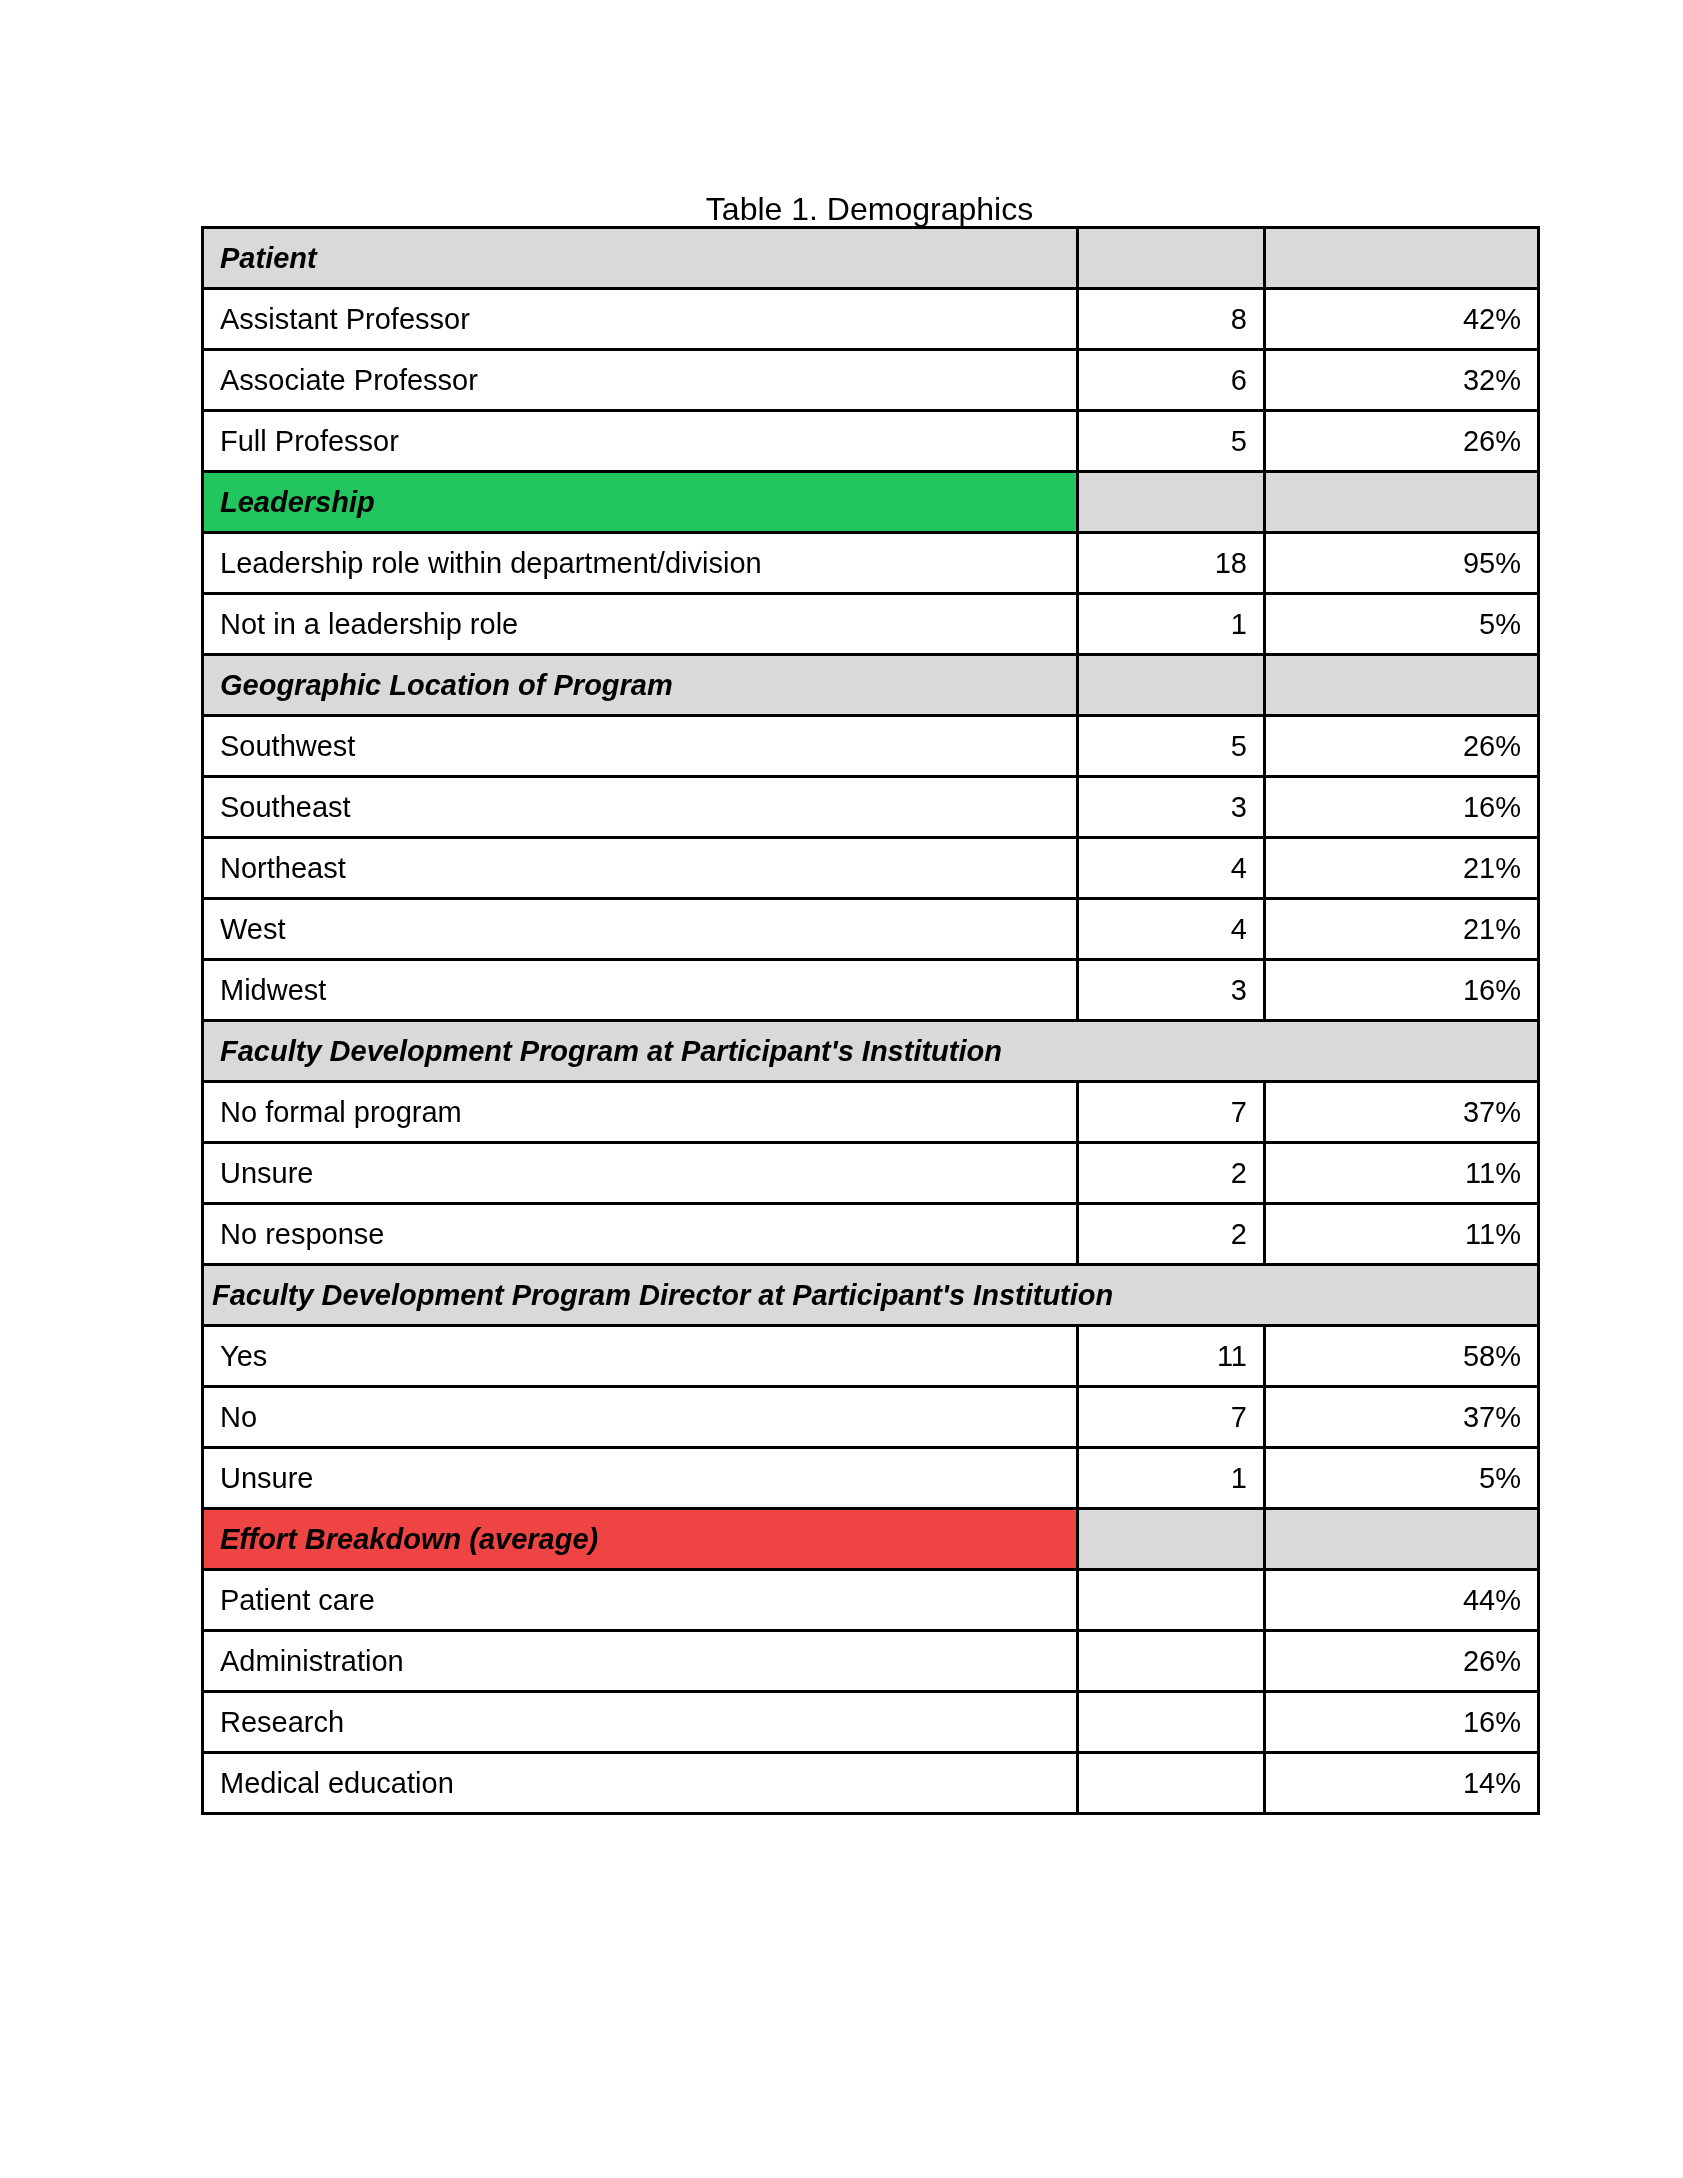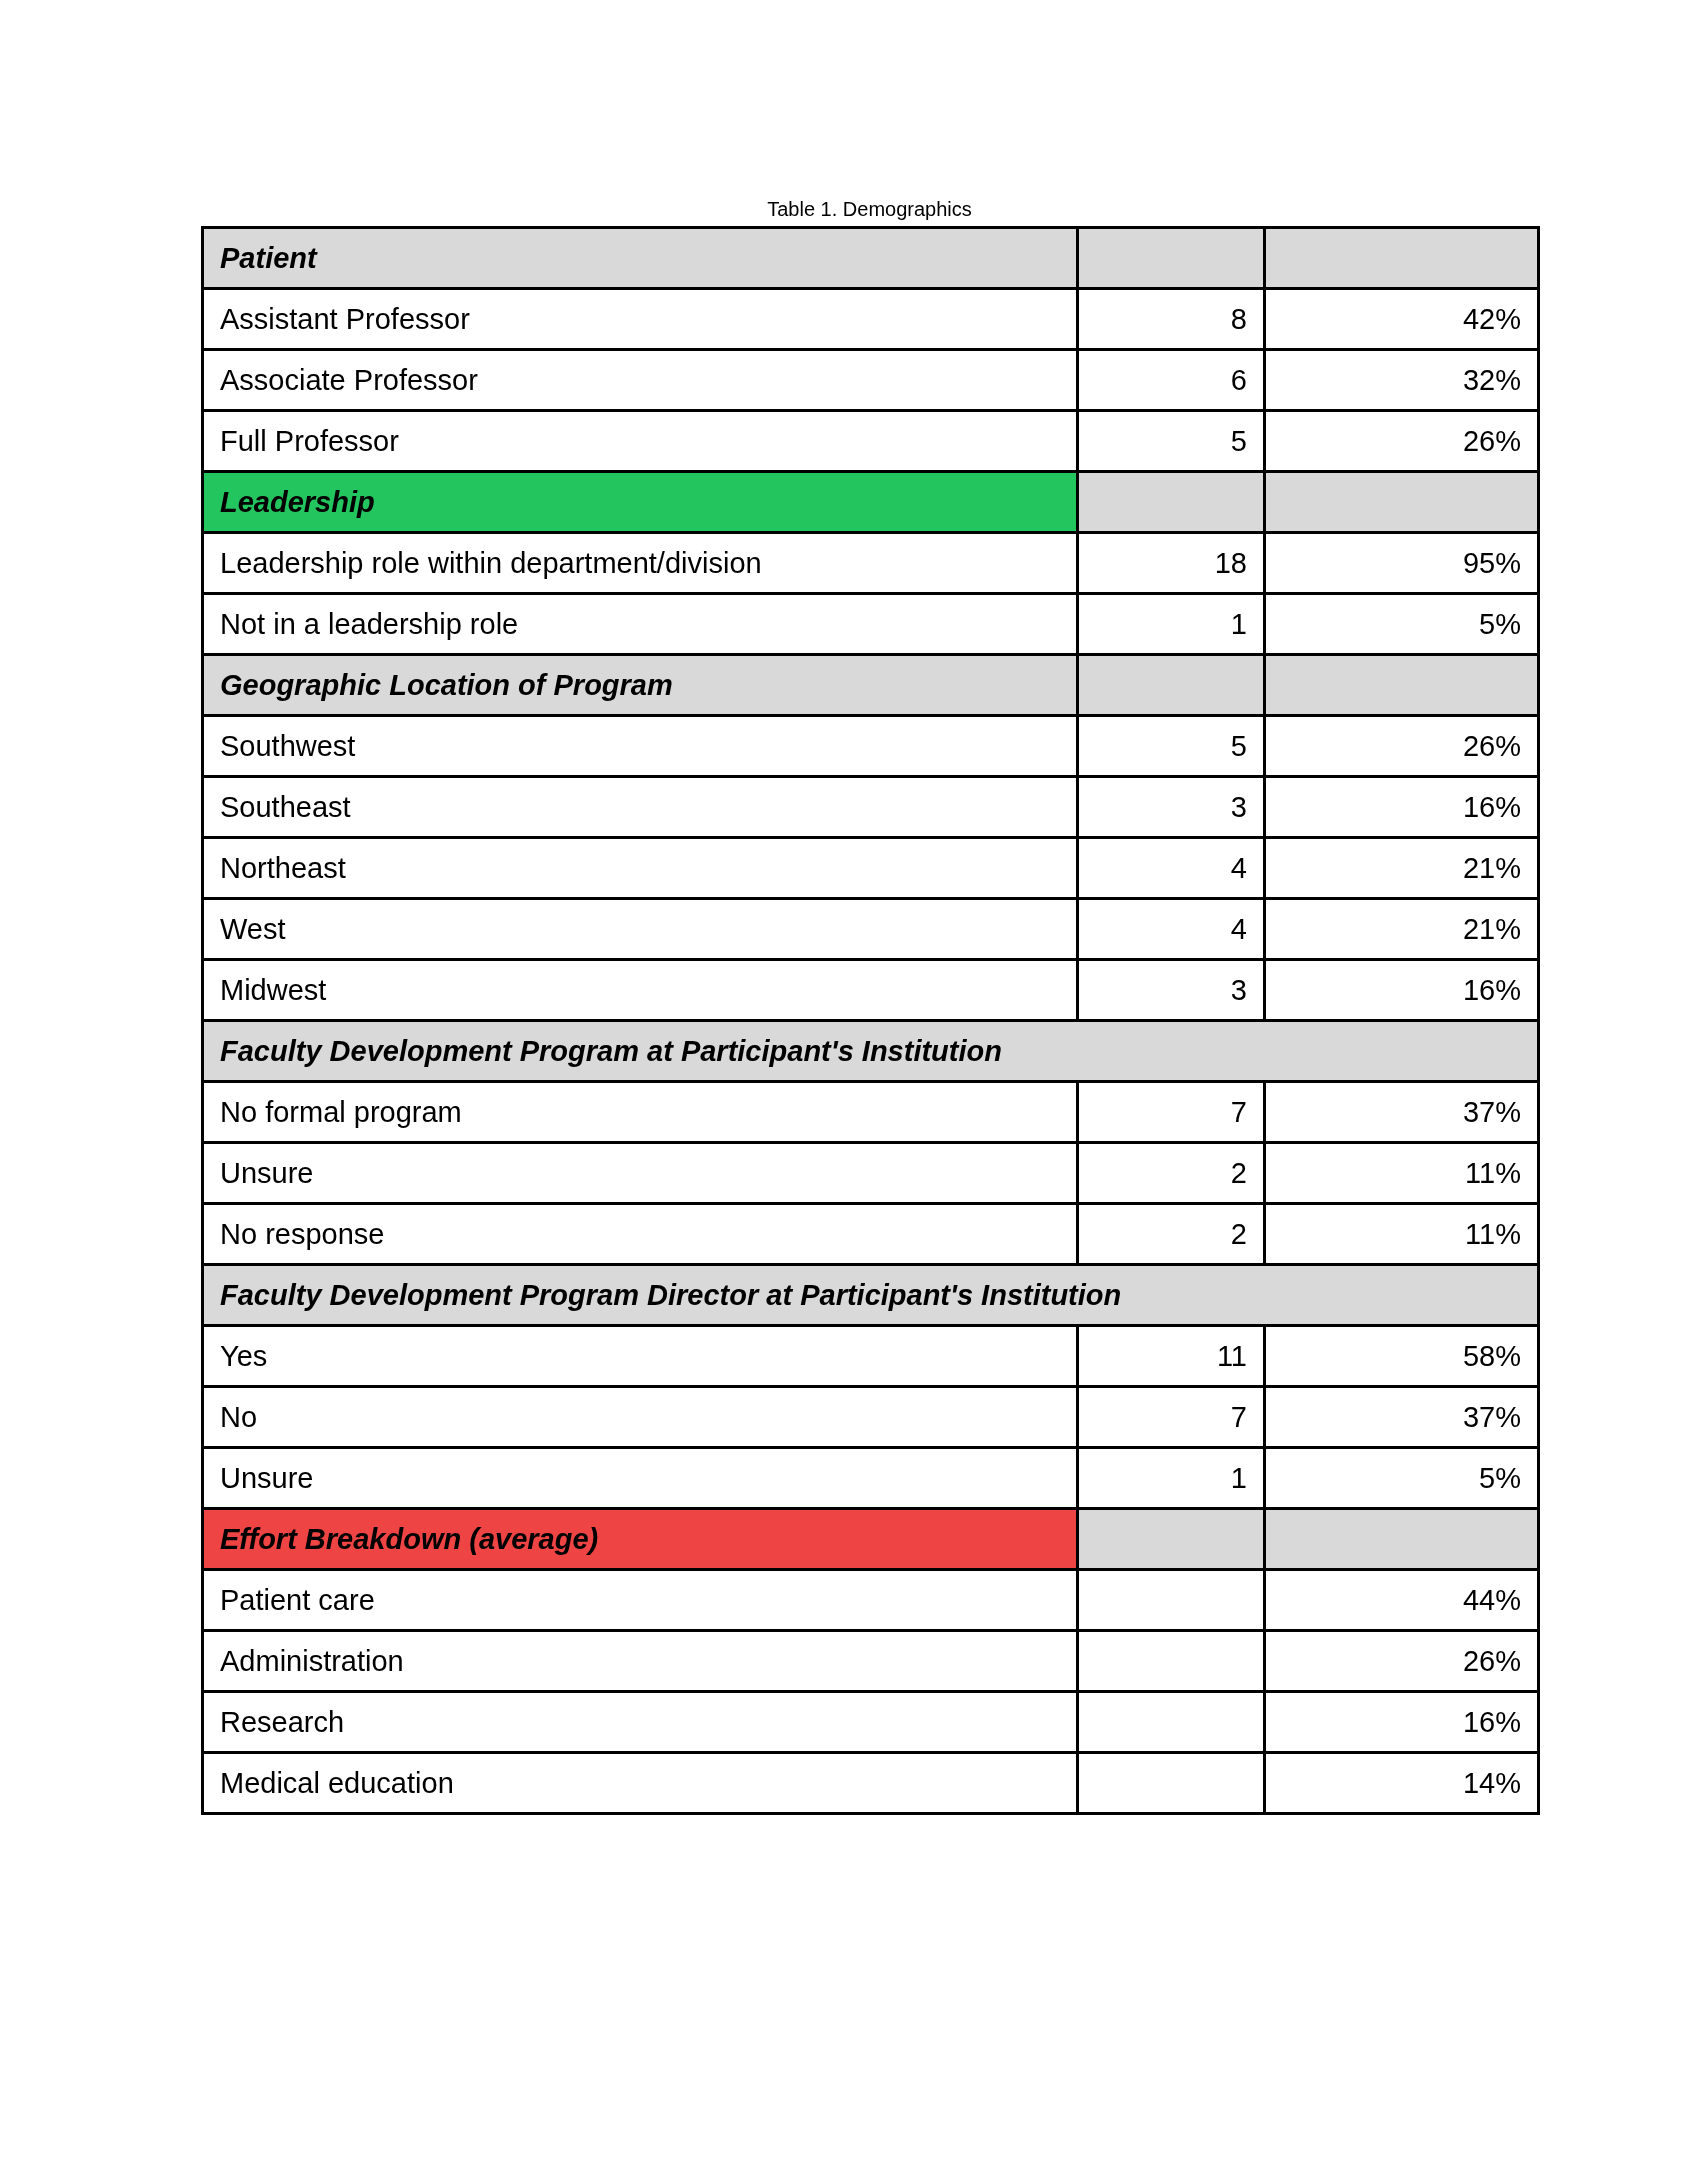--- a/index.html
+++ b/index.html
@@ -15,21 +15,21 @@
     height: 2178px;
     background: #ffffff;
     overflow: hidden;
   }
   .table-caption {
     position: absolute;
     top: 192px;
     left: 201px;
     width: 1337px;
     text-align: center;
-    font-size: 20px;
+    font-size: 32px;
     line-height: 34px;
     white-space: nowrap;
   }
   table.demo-table {
     position: absolute;
     top: 226px;
     left: 201px;
     width: 1337px;
     border-collapse: collapse;
     table-layout: fixed;
@@ -144,21 +144,21 @@
           <td class="label-cell">Unsure</td>
           <td class="count-cell">2</td>
           <td class="percent-cell">11%</td>
         </tr>
         <tr>
           <td class="label-cell">No response</td>
           <td class="count-cell">2</td>
           <td class="percent-cell">11%</td>
         </tr>
         <tr>
-          <td colspan="3" class="section-cell label-cell" style="background: rgb(217, 217, 217);">Faculty Development Program Director at Participant's Institution</td>
+          <td colspan="3" class="section-cell label-cell" style="background: rgb(217, 217, 217); padding-left: 8px;">Faculty Development Program Director at Participant's Institution</td>
         </tr>
         <tr>
           <td class="label-cell">Yes</td>
           <td class="count-cell">11</td>
           <td class="percent-cell">58%</td>
         </tr>
         <tr>
           <td class="label-cell">No</td>
           <td class="count-cell">7</td>
           <td class="percent-cell">37%</td>

